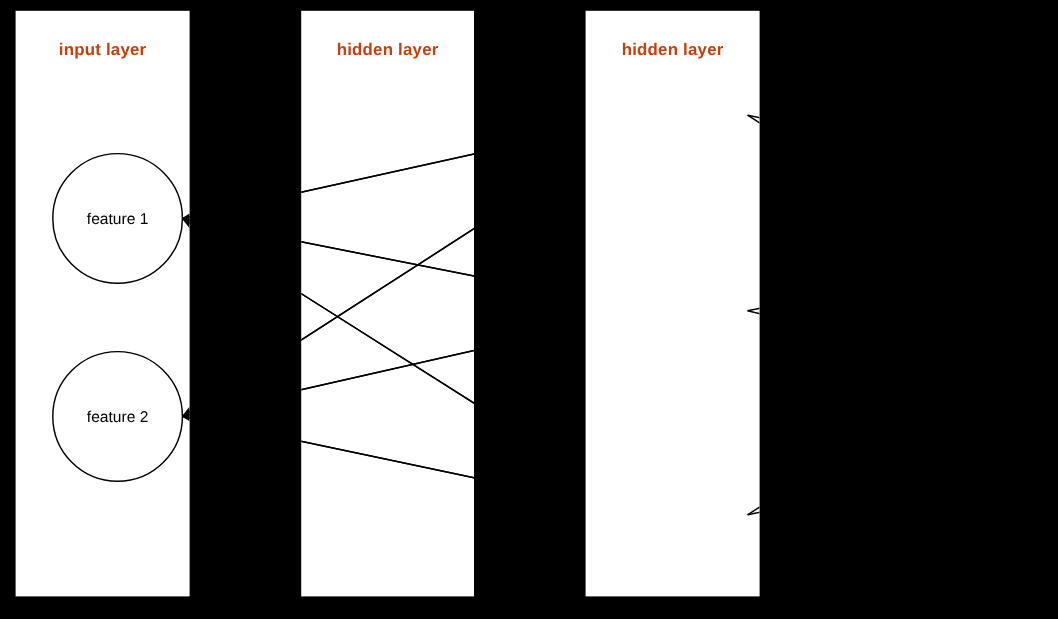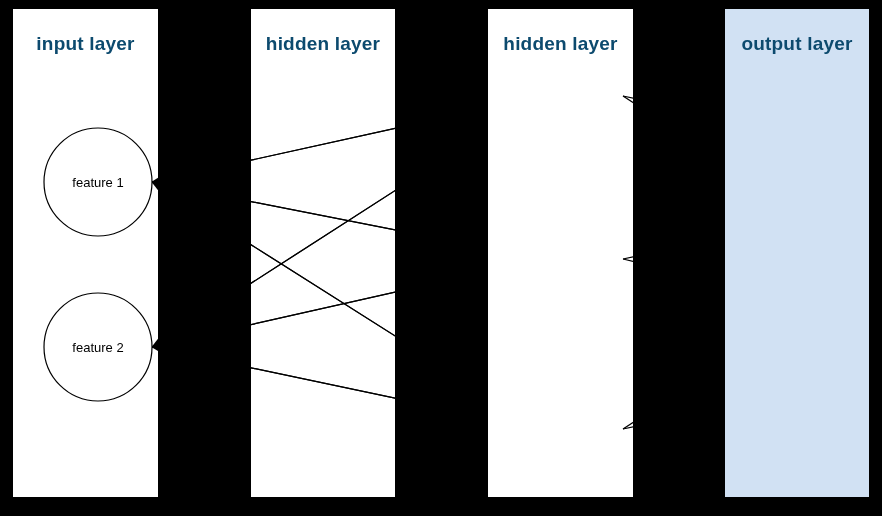--- a/index.html
+++ b/index.html
@@ -19,22 +19,22 @@
     position: absolute;
     overflow: hidden;
     box-sizing: border-box;
   }
   .panel-title {
     position: absolute;
     left: 0;
     right: 0;
     text-align: center;
     font-weight: bold;
-    font-size: 19px;
-    color: #0c4a6e;
+    font-size: 14px;
+    color: #c2410c;
     letter-spacing: 0.2px;
   }
   .panel-svg {
     position: absolute;
     left: 0;
     top: 0;
   }
   .node-label {
     font-family: "Liberation Sans", sans-serif;
     font-size: 13px;
@@ -150,34 +150,14 @@
             <text x="563" y="167" text-anchor="middle" dominant-baseline="central" class="node-label">neuron</text>
           </g>
           <g>
             <rect x="528" y="315" width="70" height="50" fill="#ffffff" stroke="#000000" stroke-width="1.4"></rect>
             <text x="563" y="340" text-anchor="middle" dominant-baseline="central" class="node-label">neuron</text>
           </g>
         </g>
     </svg>
   </div>
 
-  <div class="panel" id="panel-output-layer" style="left: 725px; top: 9px; width: 144px; height: 488px; background: rgb(209, 225, 243);">
-    <div class="panel-title" style="top: 24px;">output layer</div>
-    <svg class="panel-svg" id="svg-output-layer" xmlns="http://www.w3.org/2000/svg" width="144" height="488">
-      <defs>
-        <marker id="ah-out" markerWidth="10" markerHeight="10" refX="9" refY="3.5" orient="auto" markerUnits="strokeWidth">
-          <polygon points="0 0, 10 3.5, 0 7" fill="#000000"></polygon>
-        </marker>
-      </defs>
-      <g id="edges-output-layer">
-          <line x1="361" y1="167" x2="754" y2="262" stroke="#000000" stroke-width="1.2" marker-end="url(#ah-out)"></line>
-          <line x1="361" y1="340" x2="754" y2="262" stroke="#000000" stroke-width="1.2" marker-end="url(#ah-out)"></line>
-        </g>
-      <g id="nodes-output-layer">
-          <g>
-            <polygon points="803.00,213.00 849.60,246.86 831.80,301.64 774.20,301.64 756.40,246.86" fill="#d1e1f3" stroke="#000000" stroke-width="1.2"></polygon>
-            <text x="803" y="268" text-anchor="middle" dominant-baseline="central" class="node-label">output</text>
-          </g>
-        </g>
-    </svg>
-  </div>
 
 </div>
 
 </body></html>

